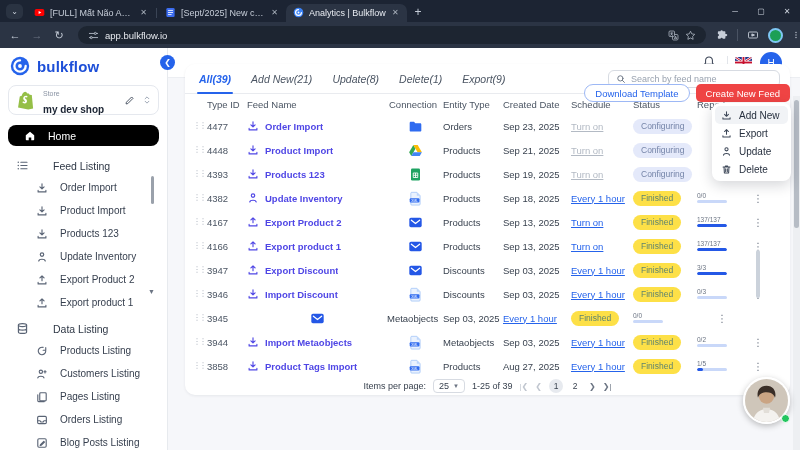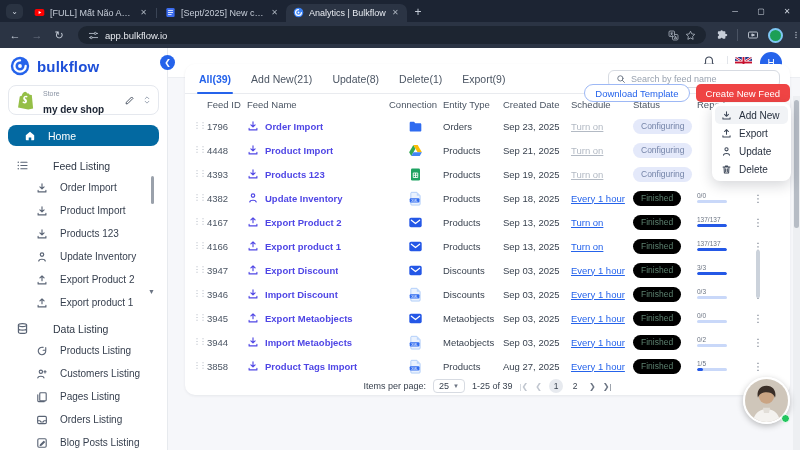--- a/index.html
+++ b/index.html
@@ -39,21 +39,21 @@
   .side-logo { display:flex; align-items:center; gap:7px; padding:8px 0 6px 10px; }
   .side-logo .logo-mark { width:20px; height:20px; }
   .side-logo .logo-text { font-size:15px; font-weight:bold; color:#1d4fd8; letter-spacing:.2px; }
   .store-card { margin:3px 8px 0; border:1px solid #e5e8ee; border-radius:8px; height:30px; display:flex; align-items:center; padding:0 6px; gap:7px; background:#fff; }
   .store-card .shop-ico { width:21px; height:21px; }
   .store-meta { flex:1; line-height:1.05; }
   .store-meta .store-label { font-size:7px; color:#8a93a3; }
   .store-meta .store-name { font-size:10px; color:#1c2534; font-weight:bold; }
   .store-edit { width:11px; height:11px; color:#3c4657; }
   .store-caret { width:10px; height:10px; color:#9aa3b2; }
-  .home-btn { margin:10px 8px 0; height:21px; border-radius:8px; background:#0369a1; color:#fff; display:flex; align-items:center; gap:12px; padding-left:16px; font-size:10.5px; }
+  .home-btn { margin:10px 8px 0; height:21px; border-radius:8px; background:#000000; color:#fff; display:flex; align-items:center; gap:12px; padding-left:16px; font-size:10.5px; }
   .home-btn .home-ico { width:12px; height:12px; }
   .sec-head { display:flex; align-items:center; gap:24px; padding:4px 0 4px 16px; font-size:10.5px; color:#2f3846; }
   .sec-head .sec-ico { width:13px; height:13px; color:#5a6475; }
   .side-item { display:flex; align-items:center; gap:12px; padding:0 0 0 36px; height:23px; font-size:10px; color:#353e4d; }
   .side-item .it-ico { width:12px; height:12px; color:#5a6475; flex:0 0 auto; }
   #side-scroll-thumb { position:absolute; left:151px; top:128px; width:3px; height:28px; border-radius:2px; background:#9aa1ab; }
   #side-scroll-caret { position:absolute; left:148px; top:240px; font-size:7px; color:#6b7483; }
 
   
   #app-header { position:absolute; left:168px; top:0; width:632px; height:30px; background:#fff; border-bottom:1px solid #eceef2; }
@@ -93,21 +93,21 @@
   .cell-id { color:#4b5563; }
   .cell-name { display:flex; align-items:center; gap:6px; min-width:0; }
   .cell-name .fn-ico { width:12px; height:12px; color:#4f46e5; flex:0 0 auto; }
   .cell-name .fn-link { color:#4f46e5; font-weight:bold; font-size:9.5px; white-space:nowrap; overflow:hidden; text-overflow:ellipsis; }
   .cell-conn { display:flex; justify-content:center; }
   .cell-conn .cn-ico { width:15px; height:15px; }
   .sched-link { color:#2563eb; text-decoration:underline; }
   .sched-off { color:#b3bac4; text-decoration:underline; }
   .pill { display:inline-block; font-size:8.5px; padding:2.5px 8px; border-radius:9px; }
   .pill.configuring { background:#e4e9fa; color:#7484a8; }
-  .pill.finished { background:#000000; color:#5d8270; }
+  .pill.finished { background:#fde047; color:#5d8270; }
   .report-wrap { line-height:1; }
   .report-label { font-size:6.5px; color:#6b7483; display:block; margin-bottom:1px; }
   .report-bar { width:30px; height:3px; border-radius:2px; background:#c9d8f9; position:relative; overflow:hidden; }
   .report-fill { position:absolute; left:0; top:0; bottom:0; background:#2458e6; border-radius:2px; }
   .kebab { color:#6b7483; font-size:10px; text-align:center; }
 
   #pager { height:16px; display:flex; align-items:center; justify-content:center; gap:7px; font-size:9px; color:#39424f; margin-top:0px; }
   .psel { border:1px solid #d7dbe2; border-radius:4px; height:14px; display:flex; align-items:center; gap:4px; padding:0 5px; font-size:9px; color:#39424f; }
   .pnav { color:#6b7483; font-size:8px; }
   .pnav.dim { color:#c0c6cf; }
@@ -416,53 +416,53 @@
     </div>
   </div>
 
   <div id="actions">
     <div class="btn-outline">Download Template</div>
     <div class="btn-primary">Create New Feed</div>
   </div>
 
   <div id="card">
     <div id="card-tabs">
-      <div id="ftabs-container" style="display:flex; gap:20px; height:100%; align-items:center;">
+      <div id="ftabs-container" style="display:flex; gap:20px; height:100%; align-items:center;font-style:italic;">
           <div class="ftab active">All(39)</div>
           <div class="ftab">Add New(21)</div>
           <div class="ftab">Update(8)</div>
           <div class="ftab">Delete(1)</div>
           <div class="ftab">Export(9)</div>
         </div>
       <div id="search-box">
         <span class="s-ico">
           <svg viewBox="0 0 16 16" fill="none" stroke="currentColor" stroke-width="1.5" stroke-linecap="round">
               <circle cx="7" cy="7" r="4.2"></circle>
               <path d="m10.2 10.2 3.3 3.3"></path>
             </svg>
         </span>
         <input placeholder="Search by feed name" style="">
       </div>
     </div>
     <div id="thead" class="tgrid">
         <span></span>
-        <span class="th">Feed ID</span>
+        <span class="th">Type ID</span>
         <span class="th">Feed Name</span>
         <span class="th" style="padding-left: 2px;">Connection</span>
         <span class="th">Entity Type</span>
         <span class="th">Created Date</span>
         <span class="th">Schedule</span>
         <span class="th">Status</span>
         <span class="th">Report</span>
         <span></span>
       </div>
     <div id="tbody">
         <div class="trow tgrid">
           <span class="drag-dots">⋮⋮</span>
-          <span class="cell-id">1796</span>
+          <span class="cell-id">4477</span>
           <span class="cell-name">
             <span class="fn-ico">
               <svg viewBox="0 0 16 16" fill="none" stroke="currentColor" stroke-width="1.5" stroke-linecap="round" stroke-linejoin="round">
                 <path d="M8 2.4v6.6M5.2 6.4 8 9.2l2.8-2.8M2.8 11.2v2h10.4v-2"></path>
               </svg>
             </span>
             <span class="fn-link">Order Import</span>
           </span>
           <span class="cell-conn">
             <span class="cn-ico">
@@ -687,28 +687,20 @@
             <span class="report-label">0/3</span>
             <span class="report-bar" style="display: block;">
               <span class="report-fill" style="width: 0%;"></span>
             </span>
           </span>
           <span class="kebab">⋮</span>
         </div>
         <div class="trow tgrid">
           <span class="drag-dots">⋮⋮</span>
           <span class="cell-id">3945</span>
-          <span class="cell-name">
-            <span class="fn-ico">
-              <svg viewBox="0 0 16 16" fill="none" stroke="currentColor" stroke-width="1.5" stroke-linecap="round" stroke-linejoin="round">
-                <path d="M8 9V2.4M5.2 5.2 8 2.4l2.8 2.8M2.8 11.2v2h10.4v-2"></path>
-              </svg>
-            </span>
-            <span class="fn-link">Export Metaobjects</span>
-          </span>
           <span class="cell-conn">
             <span class="cn-ico">
               <svg viewBox="0 0 16 16">
                 <rect x="1.4" y="3" width="13.2" height="10" rx="1.7" fill="#2457e6"></rect>
                 <path d="m3.6 5.6 4.4 3.5 4.4-3.5" stroke="#fff" stroke-width="1.3" fill="none" stroke-linecap="round" stroke-linejoin="round"></path>
               </svg>
             </span>
           </span>
           <span>Metaobjects</span>
           <span>Sep 03, 2025</span>

